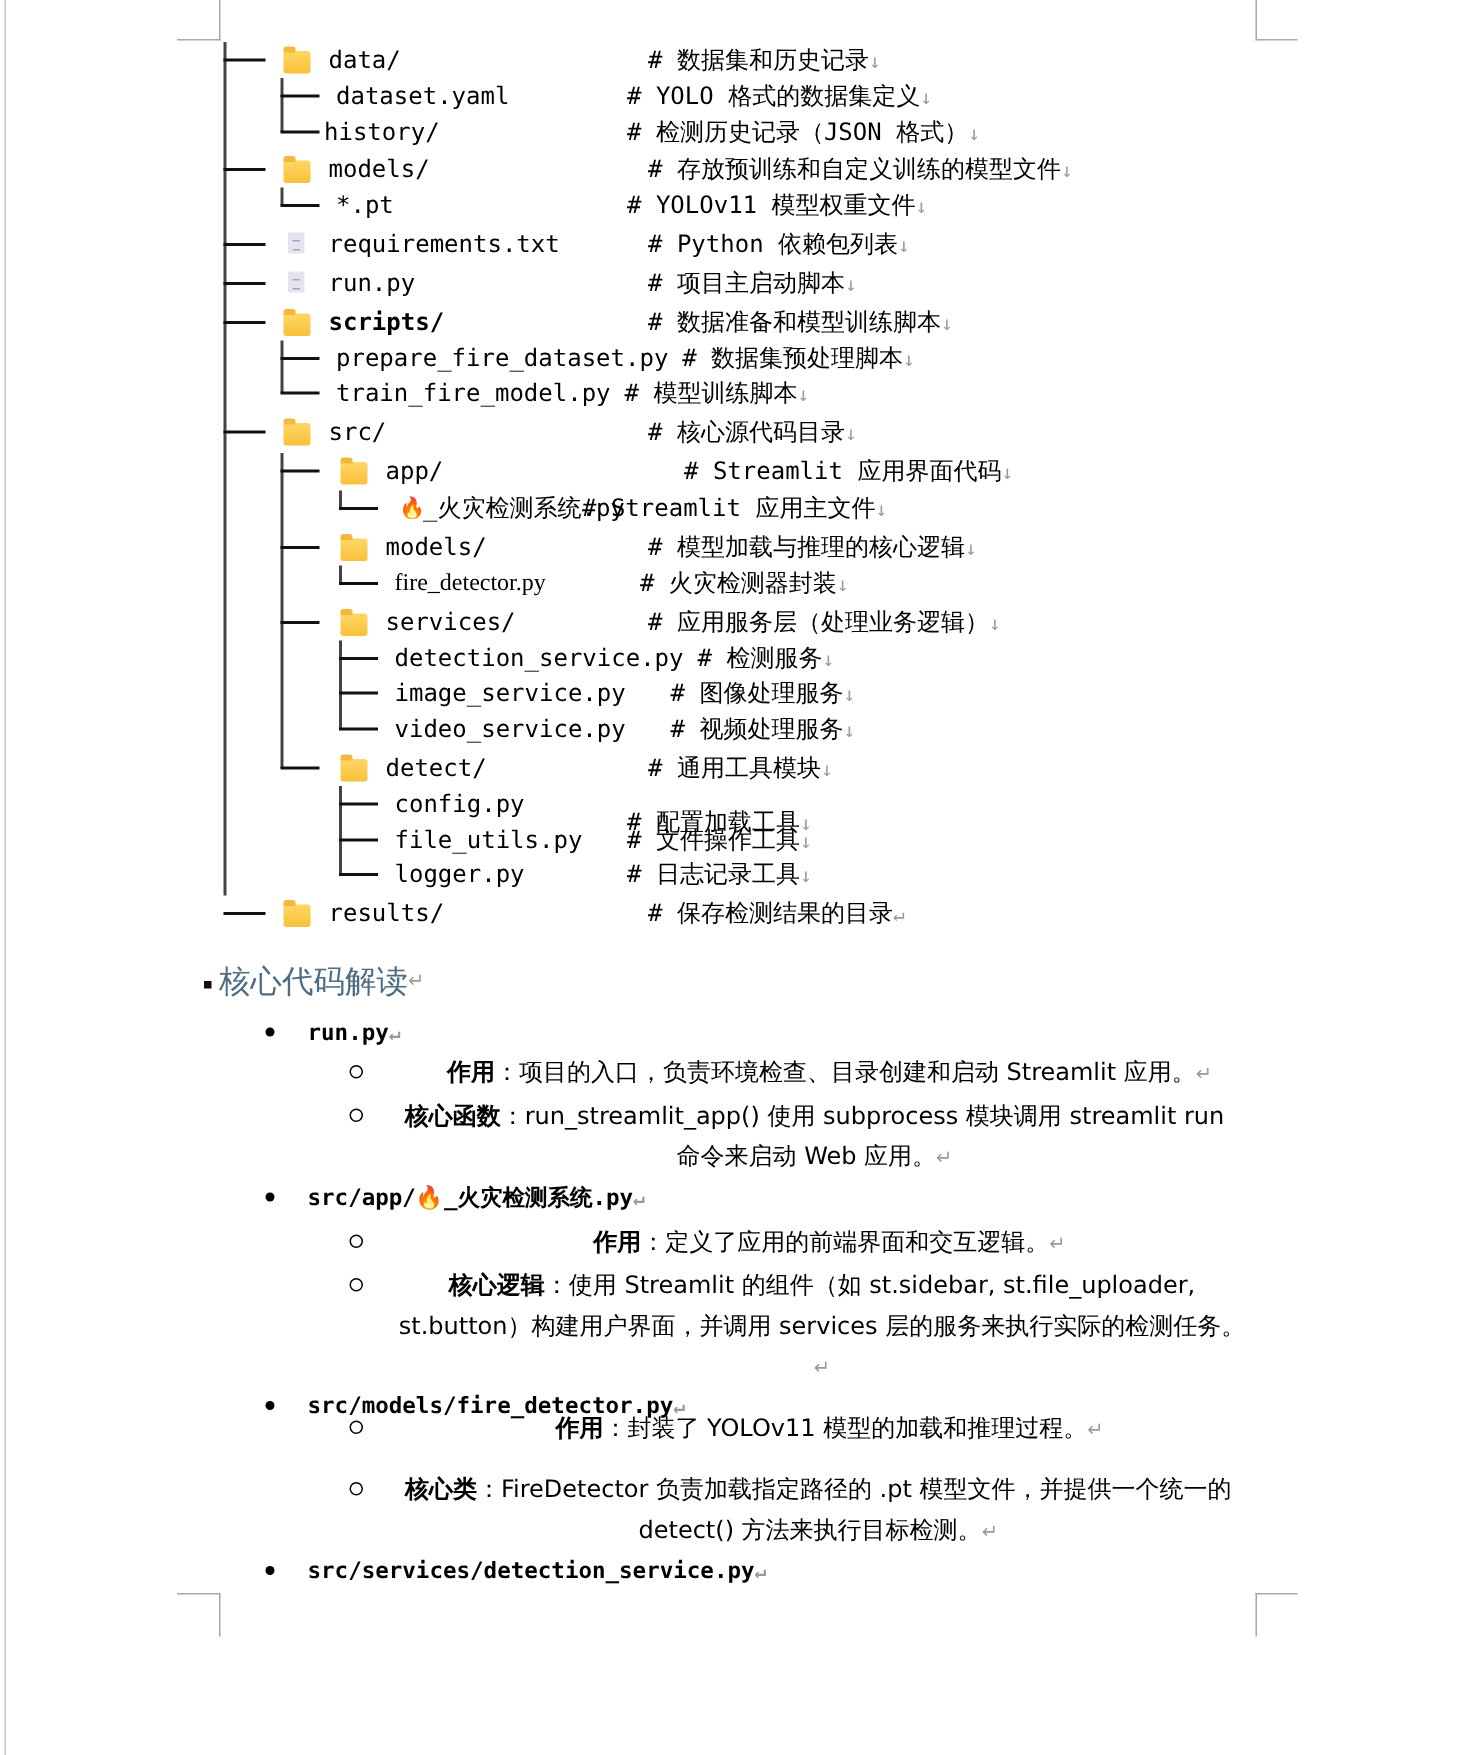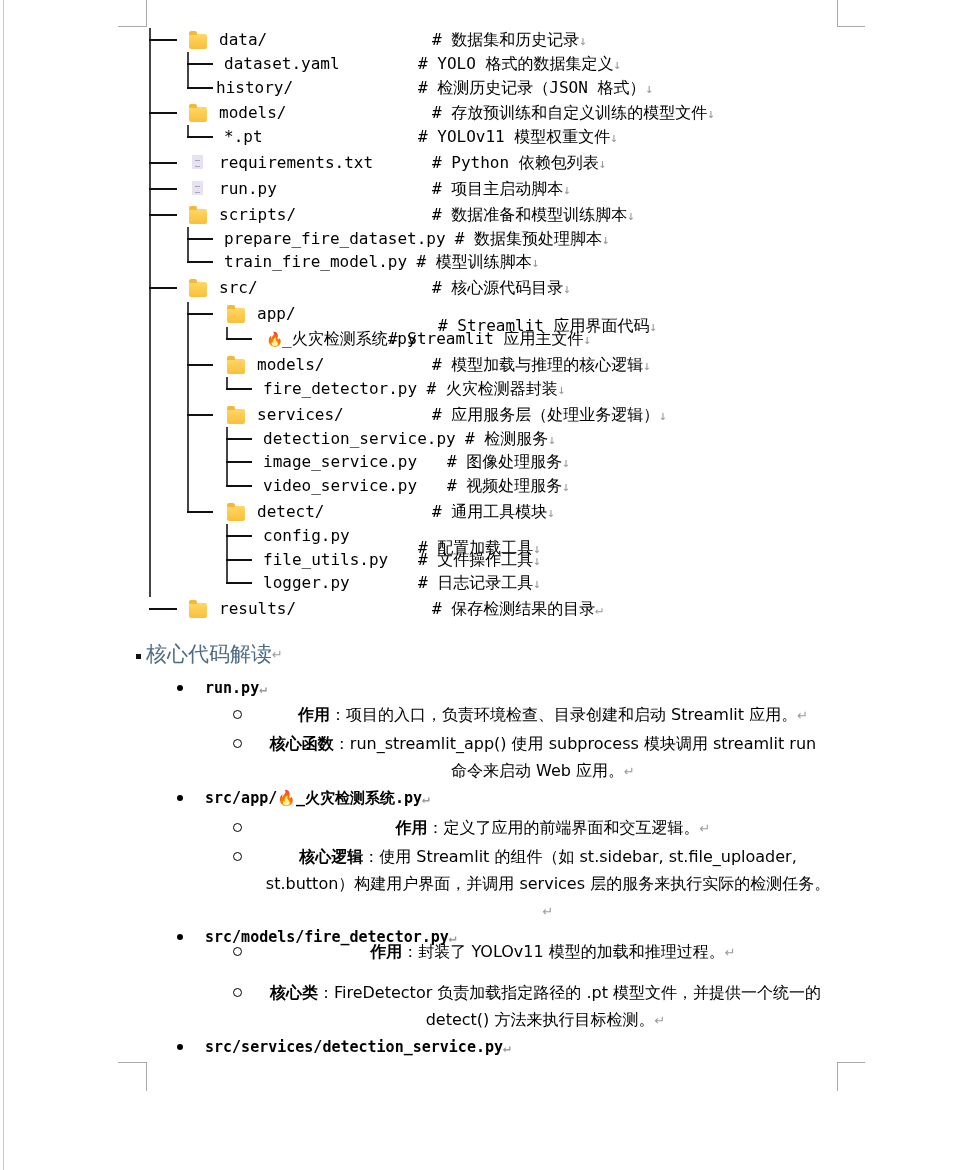--- a/index.html
+++ b/index.html
@@ -73,28 +73,28 @@
     <div class="vbar" style="left: 226px; top: 377px; height: 12px;"></div>
     <div class="vbar" style="left: 226px; top: 427px; height: 59px;"></div>
     <div class="vbar" style="left: 226px; top: 524px; height: 59px;"></div>
     <div class="tree-line" style="top: 28px;"><div style="position: absolute; height: 1.5px; background: rgb(17, 17, 17); top: 11px; left: 149px; width: 28px;"></div><span class="folder-icon" style="left: 189px; top: 6px;"></span><span class="name" style="left: 219px;">data/</span><span class="comment" style="left: 432px;"><span># 数据集和历史记录</span><span class="pm">↓</span></span></div>
     <div class="tree-line" style="top: 52px;"><div style="position: absolute; height: 1.5px; background: rgb(17, 17, 17); top: 11px; left: 187px; width: 26px;"></div><span class="name" style="left: 224px;">dataset.yaml</span><span class="comment" style="left: 418px;"><span># YOLO 格式的数据集定义</span><span class="pm">↓</span></span></div>
     <div class="tree-line" style="top: 76px;"><div style="position: absolute; height: 1.5px; background: rgb(17, 17, 17); top: 11px; left: 187px; width: 26px;"></div><span class="name" style="left: 216px;">history/</span><span class="comment" style="left: 418px;"><span># 检测历史记录（JSON 格式）</span><span class="pm">↓</span></span></div>
     <div class="tree-line" style="top: 101px;"><div style="position: absolute; height: 1.5px; background: rgb(17, 17, 17); top: 11px; left: 149px; width: 28px;"></div><span class="folder-icon" style="left: 189px; top: 6px;"></span><span class="name" style="left: 219px;">models/</span><span class="comment" style="left: 432px;"><span># 存放预训练和自定义训练的模型文件</span><span class="pm">↓</span></span></div>
     <div class="tree-line" style="top: 125px;"><div style="position: absolute; height: 1.5px; background: rgb(17, 17, 17); top: 11px; left: 187px; width: 26px;"></div><span class="name" style="left: 224px;">*.pt</span><span class="comment" style="left: 418px;"><span># YOLOv11 模型权重文件</span><span class="pm">↓</span></span></div>
     <div class="tree-line" style="top: 151px;"><div style="position: absolute; height: 1.5px; background: rgb(17, 17, 17); top: 11px; left: 149px; width: 28px;"></div><span class="file-icon" style="left: 192px; top: 4px;"></span><span class="name" style="left: 219px;">requirements.txt</span><span class="comment" style="left: 432px;"><span># Python 依赖包列表</span><span class="pm">↓</span></span></div>
     <div class="tree-line" style="top: 177px;"><div style="position: absolute; height: 1.5px; background: rgb(17, 17, 17); top: 11px; left: 149px; width: 28px;"></div><span class="file-icon" style="left: 192px; top: 4px;"></span><span class="name" style="left: 219px;">run.py</span><span class="comment" style="left: 432px;"><span># 项目主启动脚本</span><span class="pm">↓</span></span></div>
-    <div class="tree-line" style="top: 203px;"><div style="position: absolute; height: 1.5px; background: rgb(17, 17, 17); top: 11px; left: 149px; width: 28px;"></div><span class="folder-icon" style="left: 189px; top: 6px;"></span><span class="name" style="left: 219px;">scripts/</span><span class="comment" style="left: 432px;"><span># 数据准备和模型训练脚本</span><span class="pm">↓</span></span></div>
+    <div class="tree-line" style="top: 203px;"><div style="position: absolute; height: 1.5px; background: rgb(17, 17, 17); top: 11px; left: 149px; width: 28px;"></div><span class="folder-icon" style="left: 189px; top: 6px;"></span><span class="name" style="left: 219px; font-weight: bold;">scripts/</span><span class="comment" style="left: 432px;"><span># 数据准备和模型训练脚本</span><span class="pm">↓</span></span></div>
     <div class="tree-line" style="top: 227px;"><div style="position: absolute; height: 1.5px; background: rgb(17, 17, 17); top: 11px; left: 187px; width: 26px;"></div><span class="name" style="left: 224px;">prepare_fire_dataset.py</span><span class="comment" style="left: 454.8px;"><span># 数据集预处理脚本</span><span class="pm">↓</span></span></div>
     <div class="tree-line" style="top: 250px;"><div style="position: absolute; height: 1.5px; background: rgb(17, 17, 17); top: 11px; left: 187px; width: 26px;"></div><span class="name" style="left: 224px;">train_fire_model.py</span><span class="comment" style="left: 416.4px;"><span># 模型训练脚本</span><span class="pm">↓</span></span></div>
     <div class="tree-line" style="top: 276px;"><div style="position: absolute; height: 1.5px; background: rgb(17, 17, 17); top: 11px; left: 149px; width: 28px;"></div><span class="folder-icon" style="left: 189px; top: 6px;"></span><span class="name" style="left: 219px;">src/</span><span class="comment" style="left: 432px;"><span># 核心源代码目录</span><span class="pm">↓</span></span></div>
-    <div class="tree-line" style="top: 302px;"><div style="position: absolute; height: 1.5px; background: rgb(17, 17, 17); top: 11px; left: 187px; width: 26px;"></div><span class="folder-icon" style="left: 227px; top: 6px;"></span><span class="name" style="left: 257px;">app/</span><span class="comment" style="left: 438px; margin-top: 12px;"><span># Streamlit 应用界面代码</span><span class="pm">↓</span></span></div>
+    <div class="tree-line" style="top: 302px;"><div style="position: absolute; height: 1.5px; background: rgb(17, 17, 17); top: 11px; left: 187px; width: 26px;"></div><span class="folder-icon" style="left: 227px; top: 6px;"></span><span class="name" style="left: 257px;">app/</span><span class="comment" style="left: 456px;"><span># Streamlit 应用界面代码</span><span class="pm">↓</span></span></div>
     <div class="tree-line" style="top: 327px;"><div style="position: absolute; height: 1.5px; background: rgb(17, 17, 17); top: 11px; left: 226px; width: 26px;"></div><span class="fire-icon" style="left: 266px; top: 0px;">🔥</span><span class="name" style="left: 282px;">_火灾检测系统.py</span><span class="comment" style="left: 388px; text-align: right;"><span># Streamlit 应用主文件</span><span class="pm">↓</span></span></div>
     <div class="tree-line" style="top: 353px;"><div style="position: absolute; height: 1.5px; background: rgb(17, 17, 17); top: 11px; left: 187px; width: 26px;"></div><span class="folder-icon" style="left: 227px; top: 6px;"></span><span class="name" style="left: 257px;">models/</span><span class="comment" style="left: 432px;"><span># 模型加载与推理的核心逻辑</span><span class="pm">↓</span></span></div>
-    <div class="tree-line" style="top: 377px;"><div style="position: absolute; height: 1.5px; background: rgb(17, 17, 17); top: 11px; left: 226px; width: 26px;"></div><span class="name" style="left: 263px;">fire_detector.py</span><span class="comment" style="left: 426.6px;"><span># 火灾检测器封装</span><span class="pm">↓</span></span></div>
+    <div class="tree-line" style="top: 377px;"><div style="position: absolute; height: 1.5px; background: rgb(17, 17, 17); top: 11px; left: 226px; width: 26px;"></div><span class="name" style="left: 263px; font-family: Liberation Serif, serif;">fire_detector.py</span><span class="comment" style="left: 426.6px;"><span># 火灾检测器封装</span><span class="pm">↓</span></span></div>
     <div class="tree-line" style="top: 403px;"><div style="position: absolute; height: 1.5px; background: rgb(17, 17, 17); top: 11px; left: 187px; width: 26px;"></div><span class="folder-icon" style="left: 227px; top: 6px;"></span><span class="name" style="left: 257px;">services/</span><span class="comment" style="left: 432px;"><span># 应用服务层（处理业务逻辑）</span><span class="pm">↓</span></span></div>
     <div class="tree-line" style="top: 427px;"><div style="position: absolute; height: 1.5px; background: rgb(17, 17, 17); top: 11px; left: 226px; width: 26px;"></div><span class="name" style="left: 263px;">detection_service.py</span><span class="comment" style="left: 465px;"><span># 检测服务</span><span class="pm">↓</span></span></div>
     <div class="tree-line" style="top: 450px;"><div style="position: absolute; height: 1.5px; background: rgb(17, 17, 17); top: 11px; left: 226px; width: 26px;"></div><span class="name" style="left: 263px;">image_service.py</span><span class="comment" style="left: 447px;"><span># 图像处理服务</span><span class="pm">↓</span></span></div>
     <div class="tree-line" style="top: 474px;"><div style="position: absolute; height: 1.5px; background: rgb(17, 17, 17); top: 11px; left: 226px; width: 26px;"></div><span class="name" style="left: 263px;">video_service.py</span><span class="comment" style="left: 447px;"><span># 视频处理服务</span><span class="pm">↓</span></span></div>
     <div class="tree-line" style="top: 500px;"><div style="position: absolute; height: 1.5px; background: rgb(17, 17, 17); top: 11px; left: 187px; width: 26px;"></div><span class="folder-icon" style="left: 227px; top: 6px;"></span><span class="name" style="left: 257px;">detect/</span><span class="comment" style="left: 432px;"><span># 通用工具模块</span><span class="pm">↓</span></span></div>
     <div class="tree-line" style="top: 524px;"><div style="position: absolute; height: 1.5px; background: rgb(17, 17, 17); top: 11px; left: 226px; width: 26px;"></div><span class="name" style="left: 263px;">config.py</span><span class="comment" style="left: 418px; margin-top: 12px;"><span># 配置加载工具</span><span class="pm">↓</span></span></div>
     <div class="tree-line" style="top: 548px;"><div style="position: absolute; height: 1.5px; background: rgb(17, 17, 17); top: 11px; left: 226px; width: 26px;"></div><span class="name" style="left: 263px;">file_utils.py</span><span class="comment" style="left: 418px;"><span># 文件操作工具</span><span class="pm">↓</span></span></div>
     <div class="tree-line" style="top: 571px;"><div style="position: absolute; height: 1.5px; background: rgb(17, 17, 17); top: 11px; left: 226px; width: 26px;"></div><span class="name" style="left: 263px;">logger.py</span><span class="comment" style="left: 418px;"><span># 日志记录工具</span><span class="pm">↓</span></span></div>
     <div class="tree-line" style="top: 597px;"><div style="position: absolute; height: 1.5px; background: rgb(17, 17, 17); top: 11px; left: 149px; width: 28px;"></div><span class="folder-icon" style="left: 189px; top: 6px;"></span><span class="name" style="left: 219px;">results/</span><span class="comment" style="left: 432px;"><span># 保存检测结果的目录</span><span class="pm">↵</span></span></div>
   </div>

